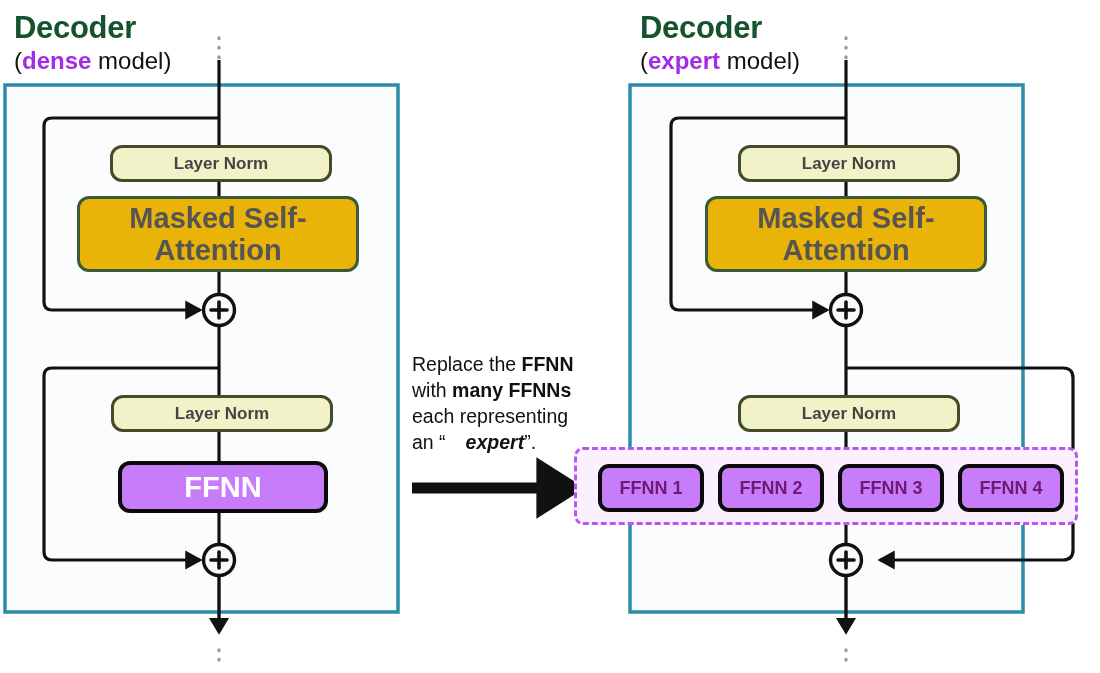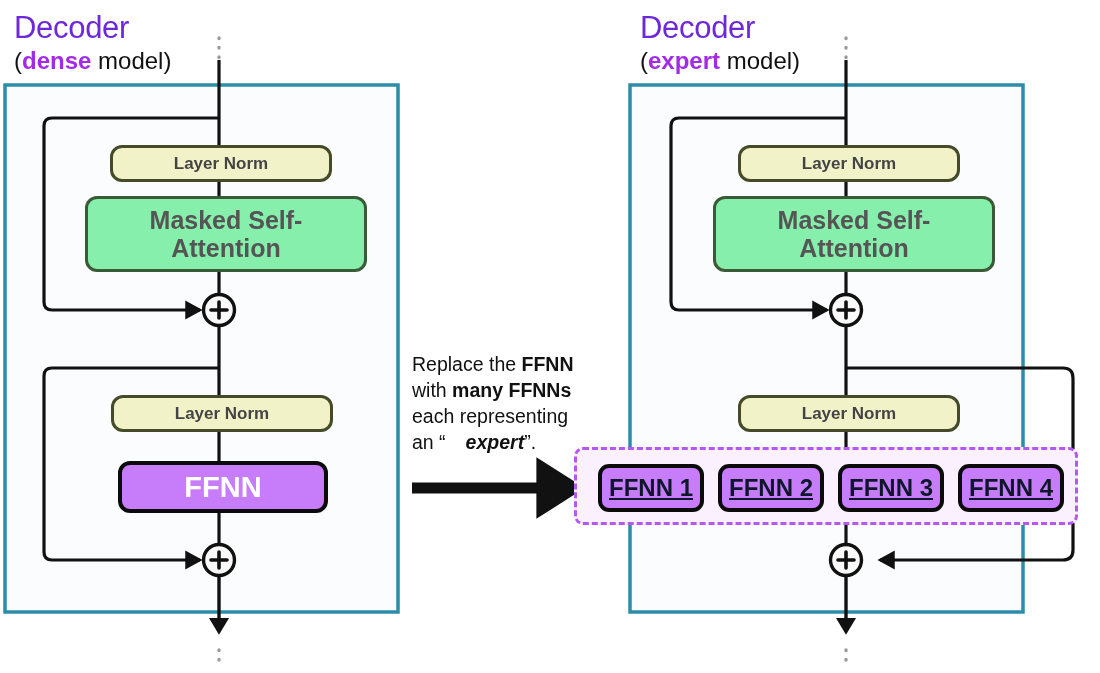--- a/index.html
+++ b/index.html
@@ -36,22 +36,22 @@
     pointer-events: none;
   }
   .html-layer > * { pointer-events: auto; }
 
   
   .title-block {
     position: absolute;
   }
   .title-main {
     font-size: 31px;
-    font-weight: normal;
-    color: #6d28d9;
+    font-weight: bold;
+    color: #14532d;
     line-height: 1.05;
     letter-spacing: -0.3px;
   }
   .title-sub {
     font-size: 24px;
     color: #111111;
     line-height: 1.15;
     margin-top: 2px;
     white-space: nowrap;
   }
@@ -72,42 +72,40 @@
     line-height: 1.12;
   }
   .node-ln {
     background: #F2F2C9;
     border: 3px solid #454B28;
     border-radius: 12px;
     color: #444444;
     font-size: 17px;
   }
   .node-attn {
-    background: #86efac;
+    background: #eab308;
     border: 3px solid #3B5A37;
     border-radius: 12px;
     color: #555555;
-    font-size: 25px;
+    font-size: 29px;
     padding: 0 8px;
-    margin-left: 8px;
   }
   .node-ffnn {
     background: #C77DFA;
     border: 4px solid #0B0B0B;
     border-radius: 12px;
     color: #FFFFFF;
     font-size: 29px;
   }
   .node-expert {
     background: #C77DFA;
     border: 4px solid #0B0B0B;
     border-radius: 11px;
-    color: #0f172a;
-    font-size: 24px;
-    text-decoration: underline;
+    color: #701a75;
+    font-size: 18px;
   }
 
   
   .experts-wrap {
     position: absolute;
     box-sizing: border-box;
     background: #FBF0FE;
     border: 3px dashed #B558F0;
     border-radius: 9px;
   }

